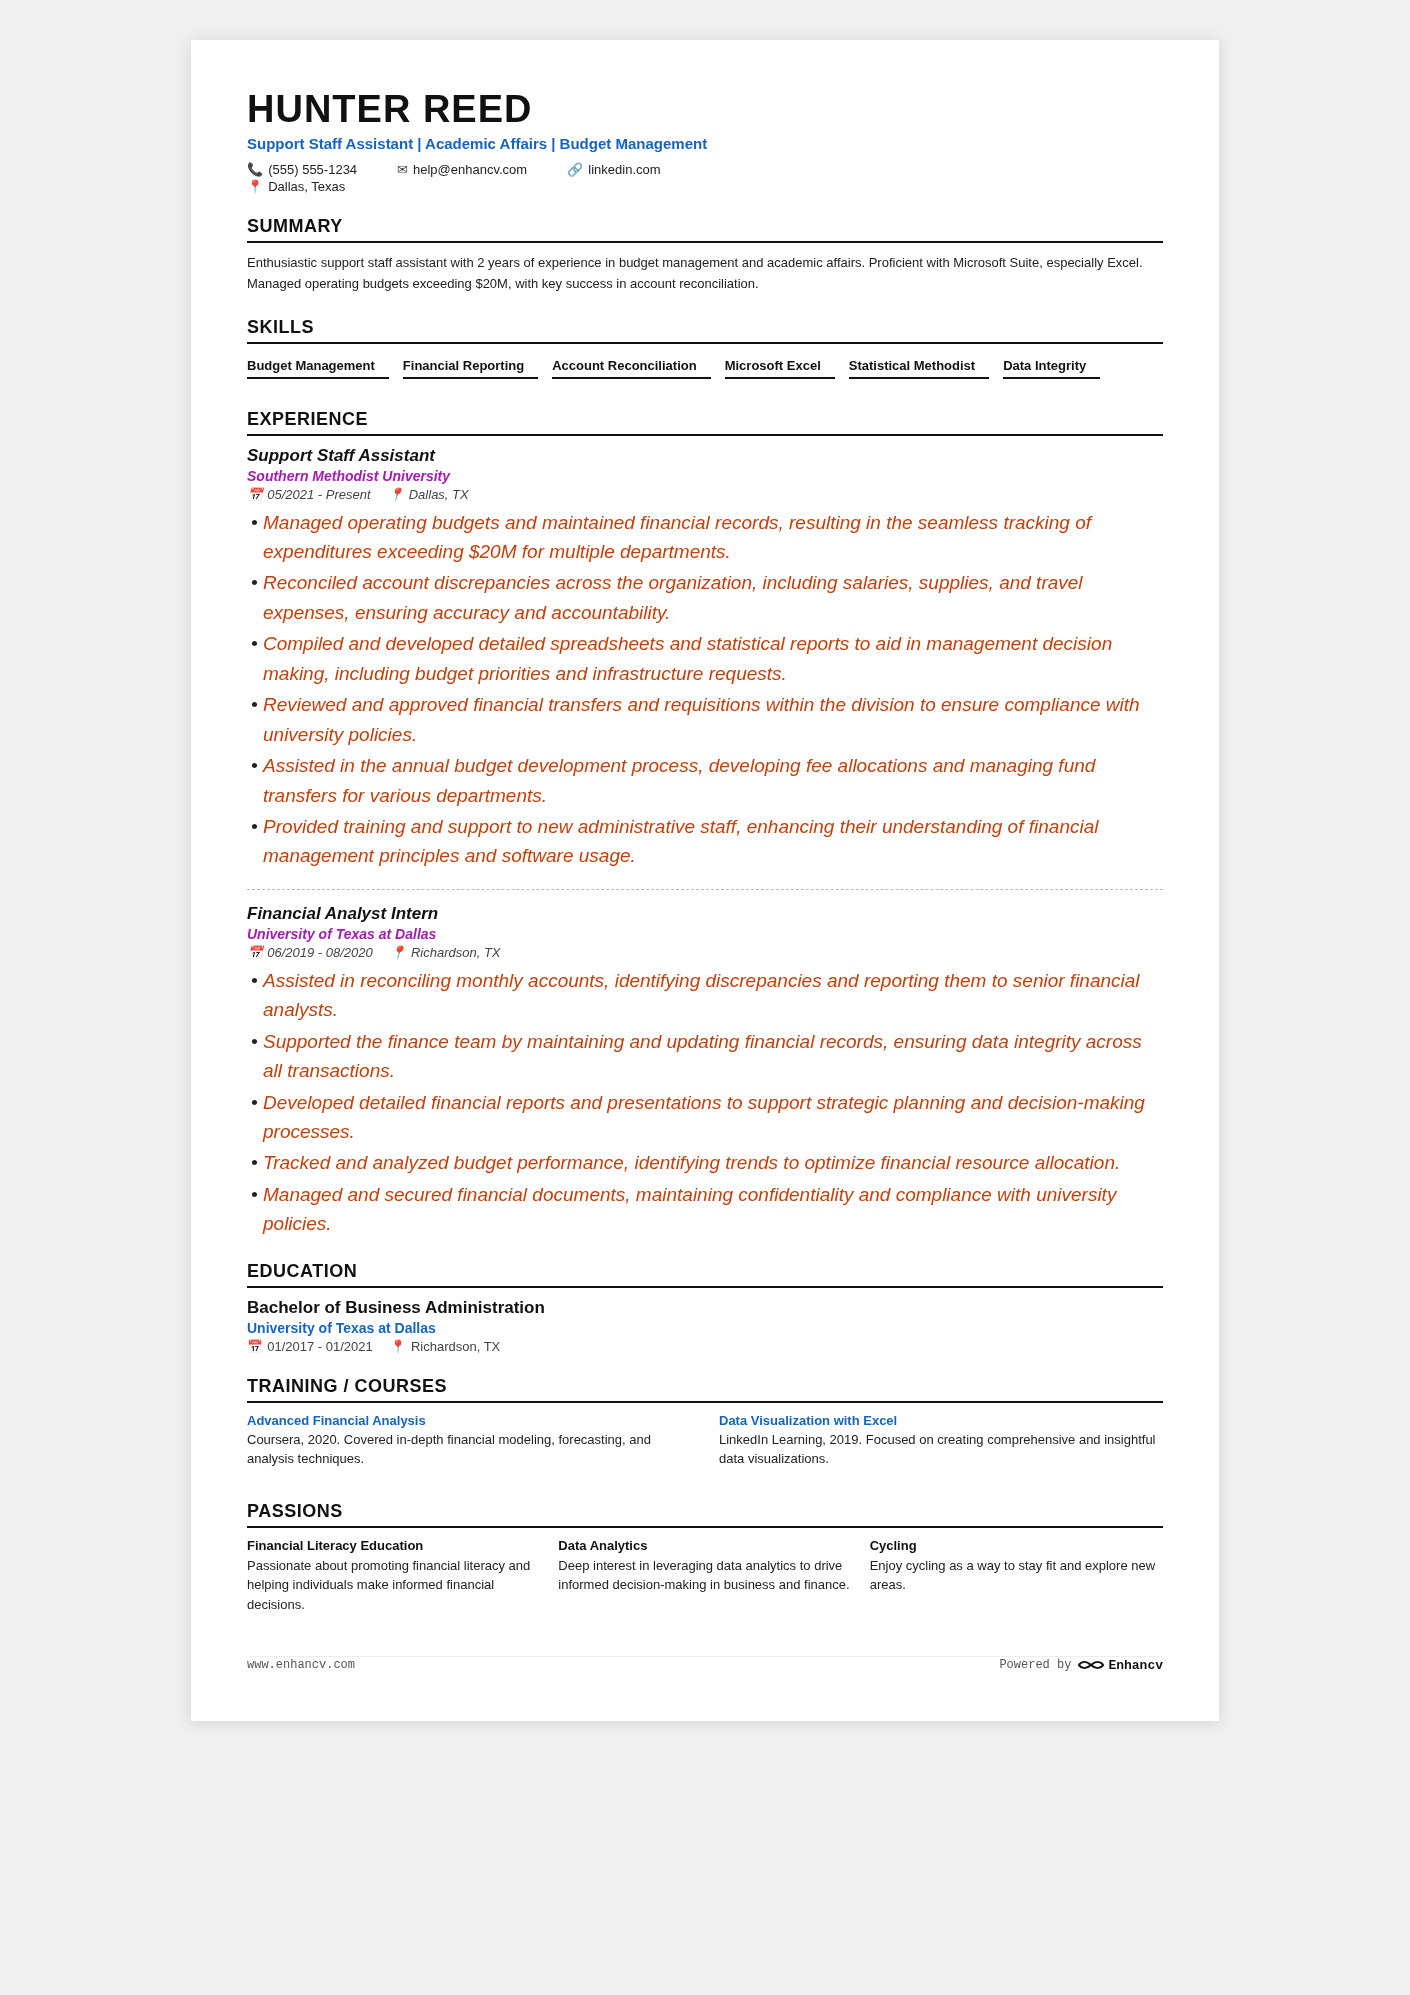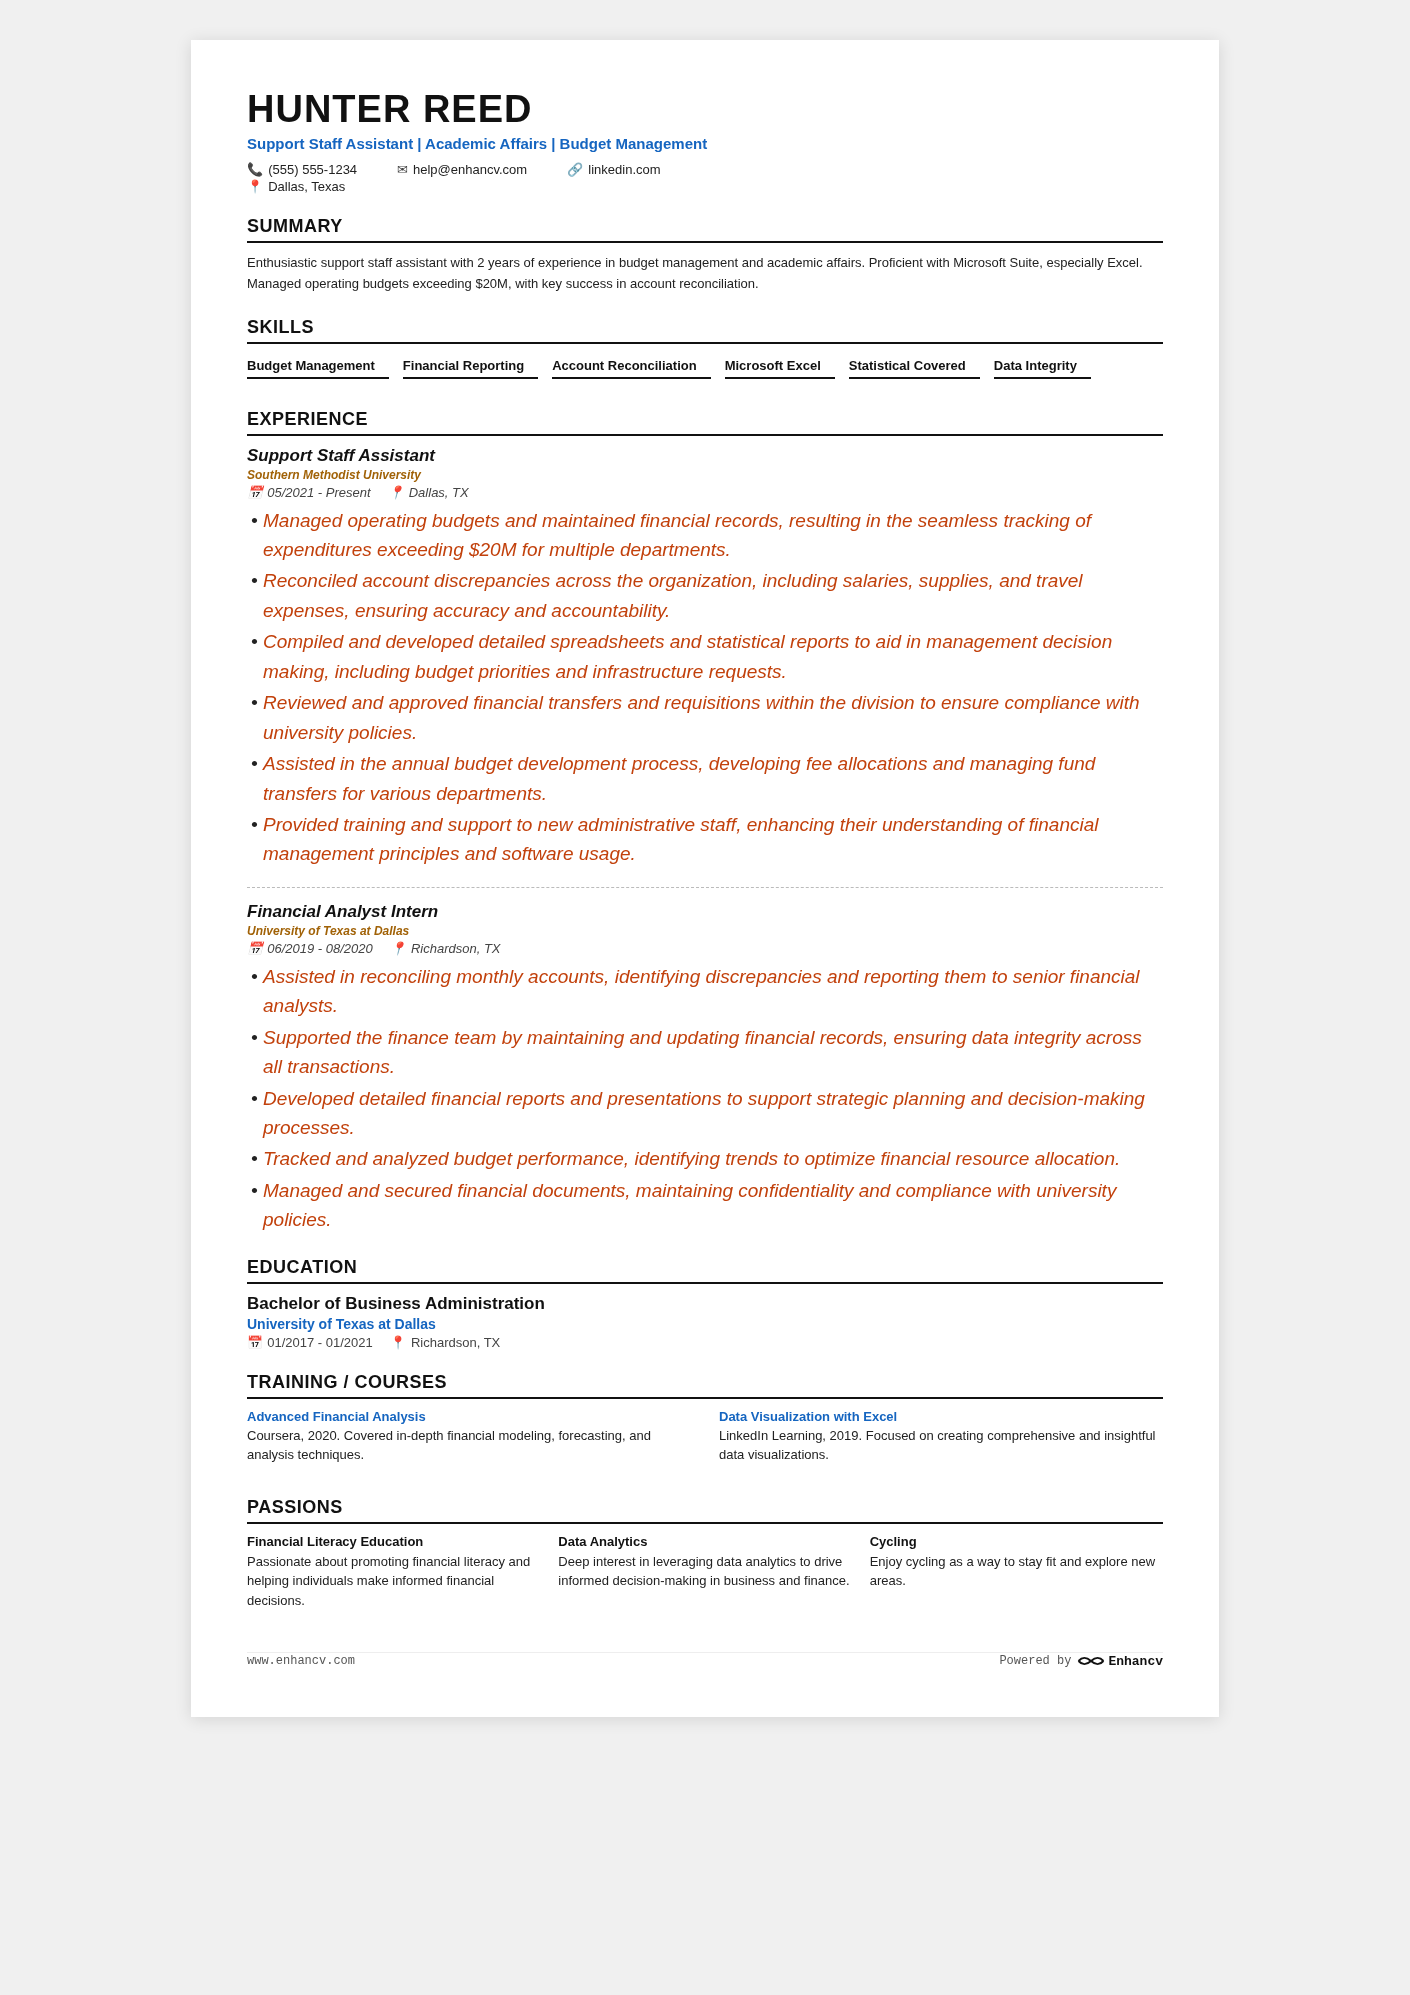--- a/index.html
+++ b/index.html
@@ -91,23 +91,23 @@
       margin-bottom: 18px;
       font-style: italic;
     }
     .job-title {
       font-size: 17px;
       font-weight: 700;
       color: #111;
       margin-bottom: 2px;
     }
     .job-company {
-      font-size: 12px;
-      font-weight: 700;
-      color: #a16207;
+      font-size: 14px;
+      font-weight: 700;
+      color: #a21caf;
       margin-bottom: 3px;
     }
     .job-meta {
       display: flex;
       align-items: center;
       gap: 18px;
       font-size: 13px;
       color: #444;
       margin-bottom: 6px;
     }
@@ -259,21 +259,21 @@
     <p class="summary-text">Enthusiastic support staff assistant with 2 years of experience in budget management and academic affairs. Proficient with Microsoft Suite, especially Excel. Managed operating budgets exceeding $20M, with key success in account reconciliation.</p>
   </div>
 
   <div class="section">
     <div class="section-title">SKILLS</div>
     <div class="skills-container" id="skills-container">
         <span class="skill-item">Budget Management</span>
         <span class="skill-item">Financial Reporting</span>
         <span class="skill-item">Account Reconciliation</span>
         <span class="skill-item">Microsoft Excel</span>
-        <span class="skill-item">Statistical Covered</span>
+        <span class="skill-item">Statistical Methodist</span>
         <span class="skill-item">Data Integrity</span>
       </div>
   </div>
 
   <div class="section">
     <div class="section-title">EXPERIENCE</div>
     <div id="experience-container">
         <div class="experience-job">
     <div class="job-title">Support Staff Assistant</div>
     <div class="job-company">Southern Methodist University</div>

